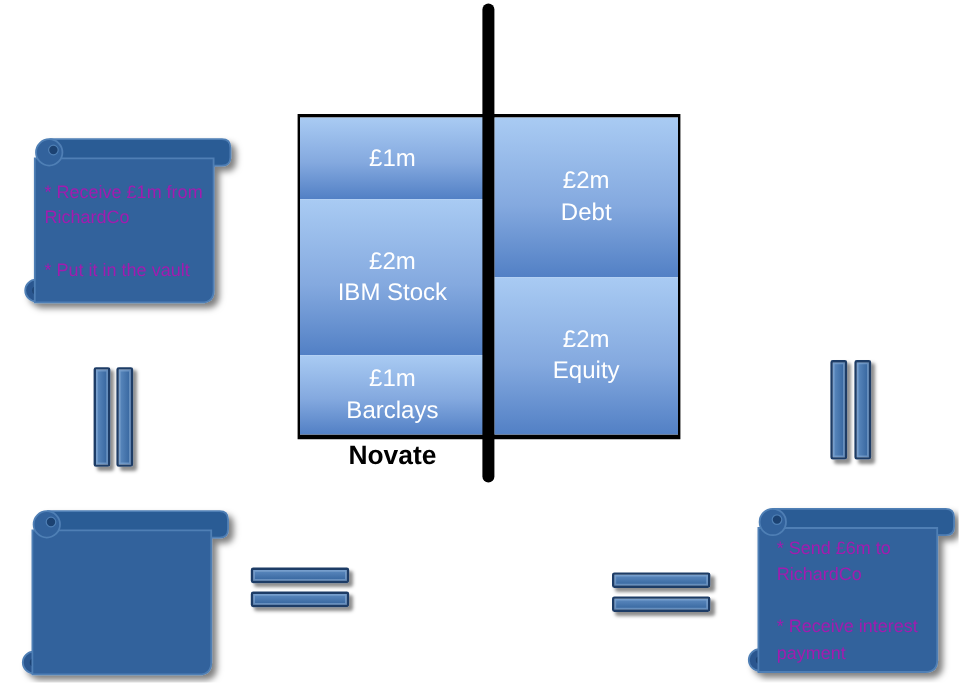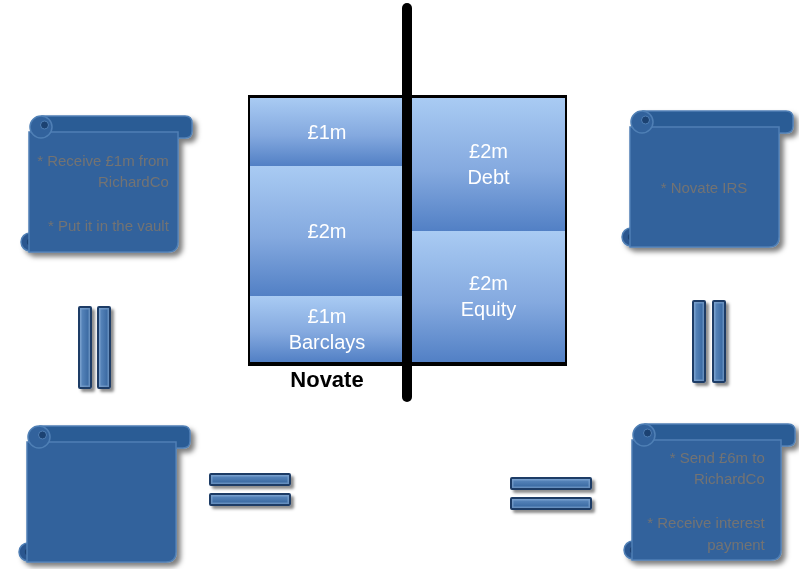--- a/index.html
+++ b/index.html
@@ -36,21 +36,21 @@
   }
   .bs-label.assets{left:250px;}
   .bs-label.liabilities{left:413px;}
 
   
   .scroll{position:absolute;width:172px;height:148px;}
   .scroll svg{position:absolute;left:0;top:0;width:100%;height:100%;overflow:visible;}
   .scroll-text{
     position:absolute;left:10px;right:16px;top:30px;bottom:8px;
     display:flex;align-items:center;justify-content:center;
-    text-align:right;color:#737373;font-size:15px;line-height:1.45;
+    text-align:left;color:#a21caf;font-size:15px;line-height:1.45;
     white-space:pre-wrap;z-index:2;
   }
 
   
   .eq-bar{
     position:absolute;box-sizing:border-box;
     border:2px solid #1d3c66;border-radius:2px;
     box-shadow:inset 0 0 0 1.5px rgba(140,175,215,0.55), 3px 3px 3px rgba(0,0,0,0.45);
   }
   .eq-bar.v{width:14px;height:83px;background:linear-gradient(90deg,#5d8bc0,#35649d);}
@@ -79,20 +79,21 @@
 
   <div class="divider"></div>
 
   <div class="bs-table">
     <div class="bs-col left">
       <div class="cell" style="height:68px">
         <span>£1m</span>
       </div>
       <div class="cell" style="height:131px">
         <span>£2m</span>
+        <span>IBM Stock</span>
       </div>
       <div class="cell" style="height:66px">
         <span>£1m</span>
         <span>Barclays</span>
       </div>
     </div>
     <div class="bs-spacer"></div>
     <div class="bs-col right">
       <div class="cell" style="height:133px">
         <span>£2m</span>
@@ -112,28 +113,20 @@
         <g filter="url(#scrollShadow)">
           <use href="#scrollShape"></use>
         </g>
       </svg>
     <div class="scroll-text">* Receive £1m from
 RichardCo
 
 * Put it in the vault</div>
   </div>
 
-  <div class="scroll" style="left:621px;top:103px">
-    <svg viewBox="0 0 172 148">
-        <g filter="url(#scrollShadow)">
-          <use href="#scrollShape"></use>
-        </g>
-      </svg>
-    <div class="scroll-text">* Novate IRS</div>
-  </div>
 
   <div class="scroll" style="left:18px;top:418px">
     <svg viewBox="0 0 172 148">
         <g filter="url(#scrollShadow)">
           <use href="#scrollShape"></use>
         </g>
       </svg>
   </div>
 
 

